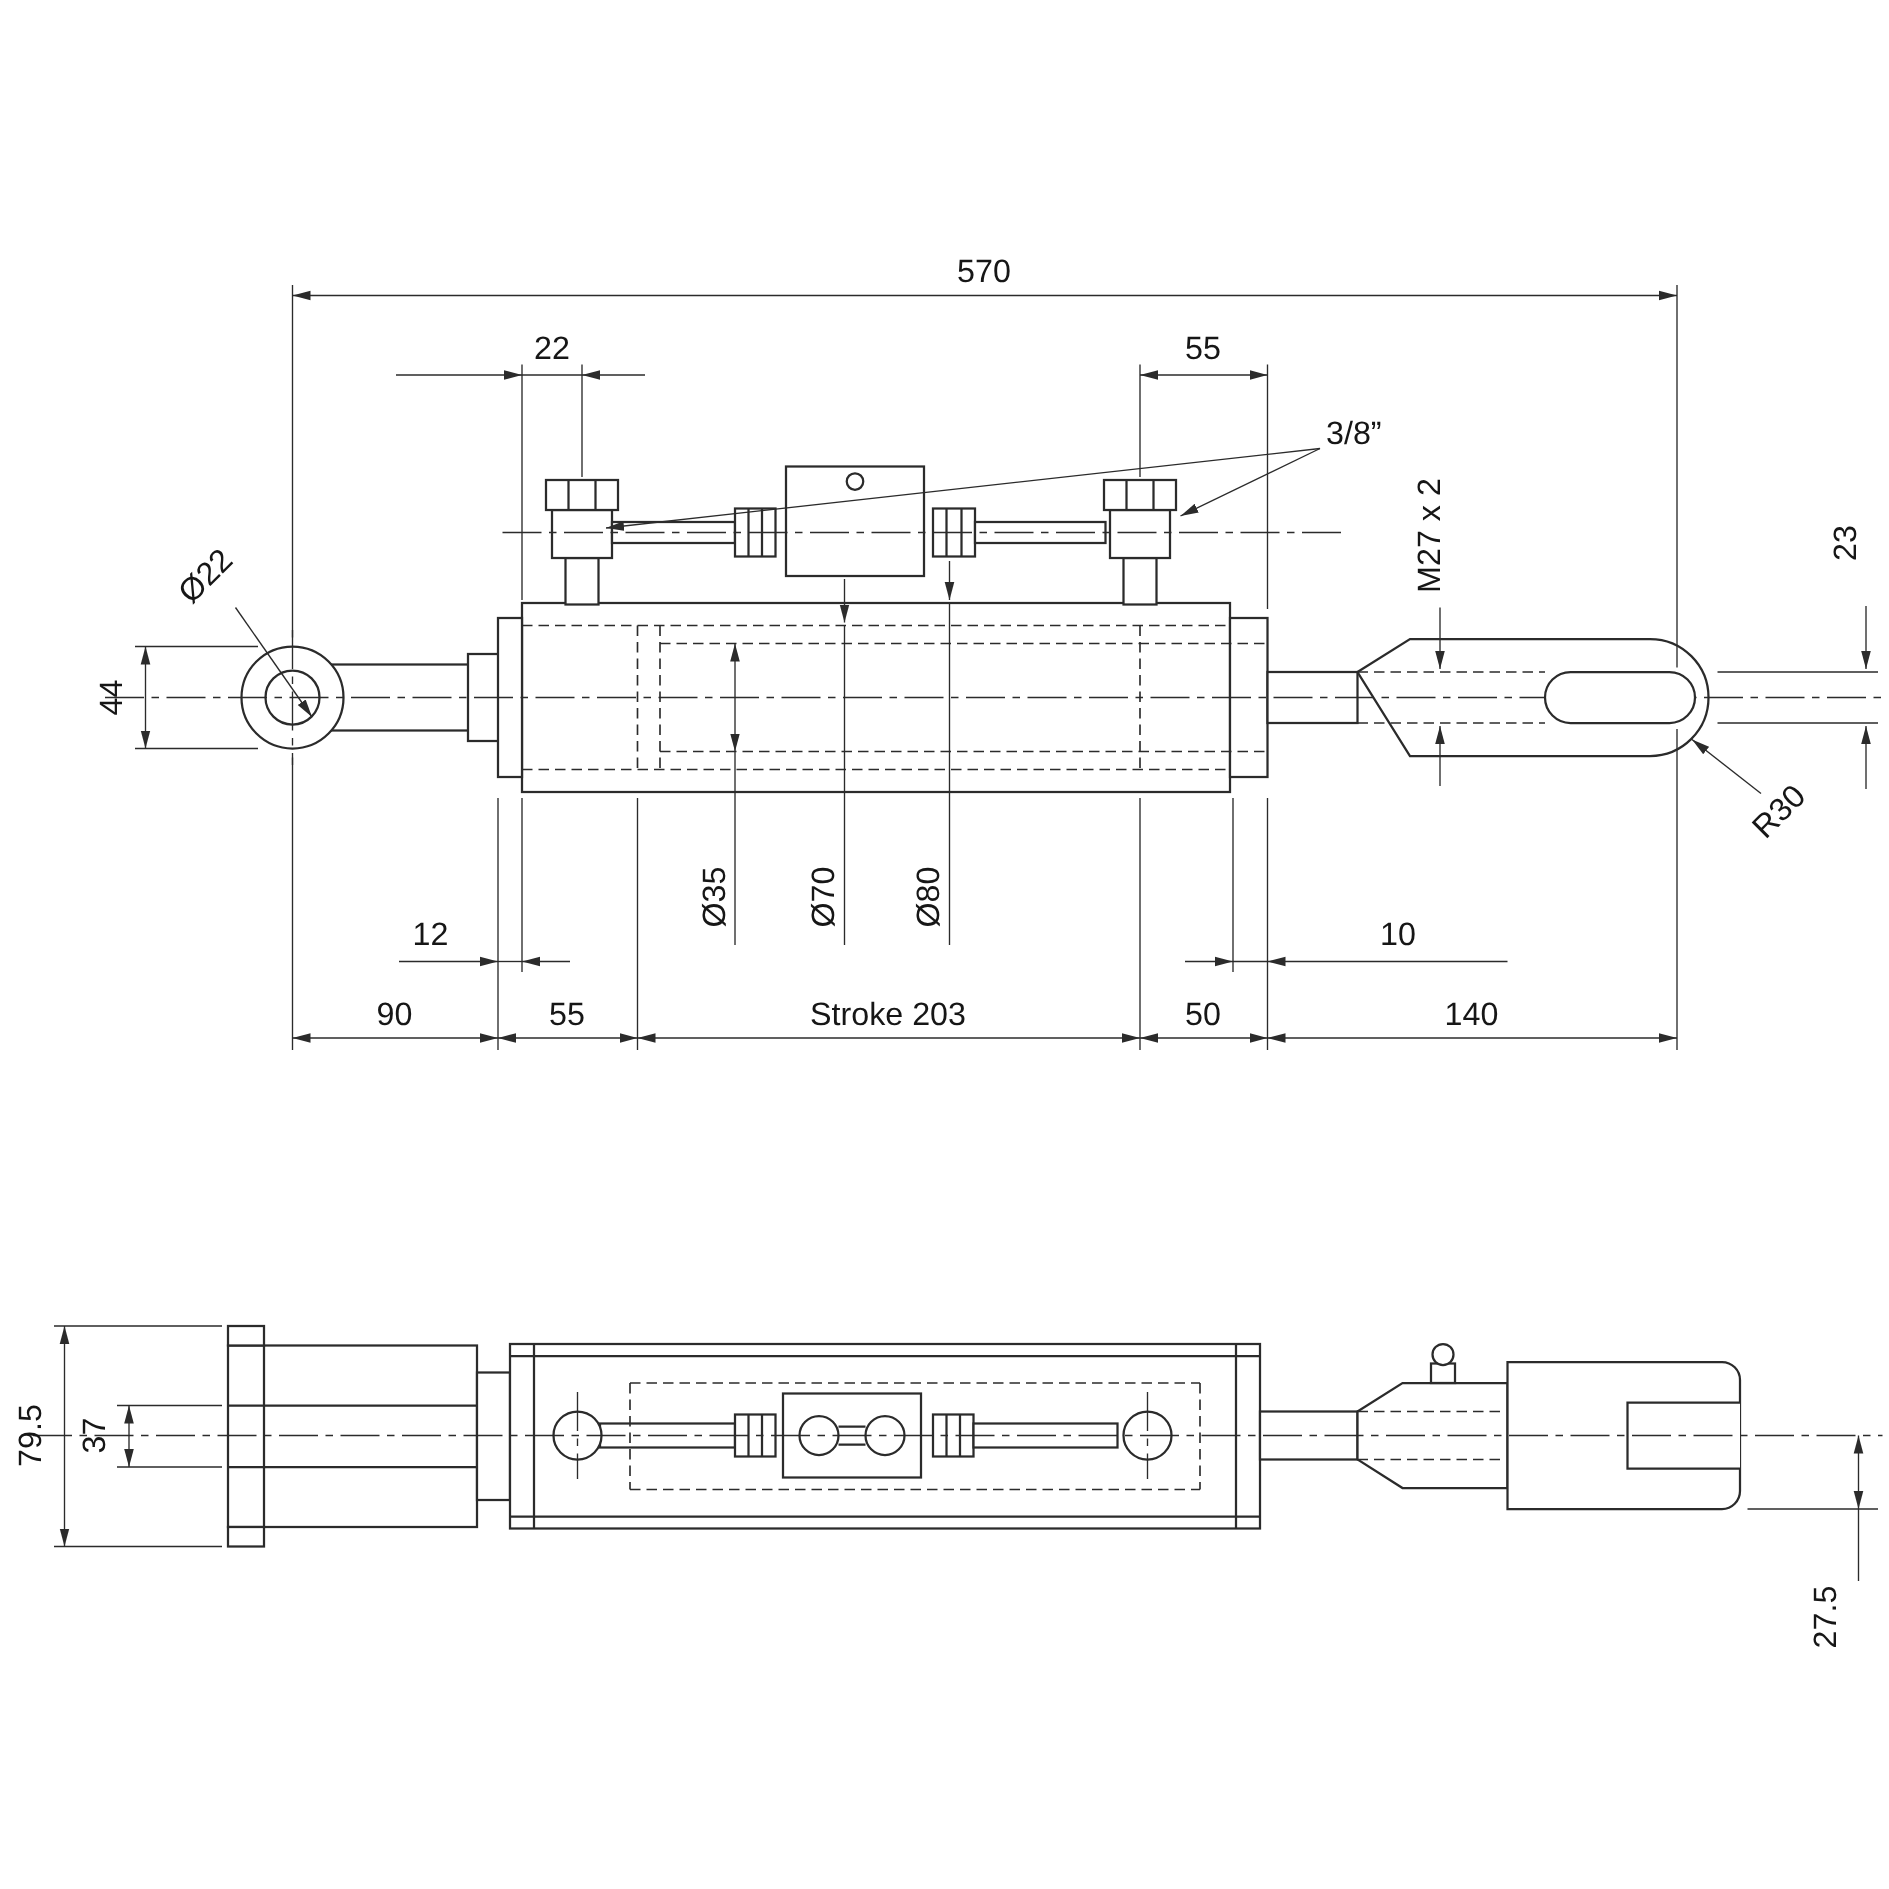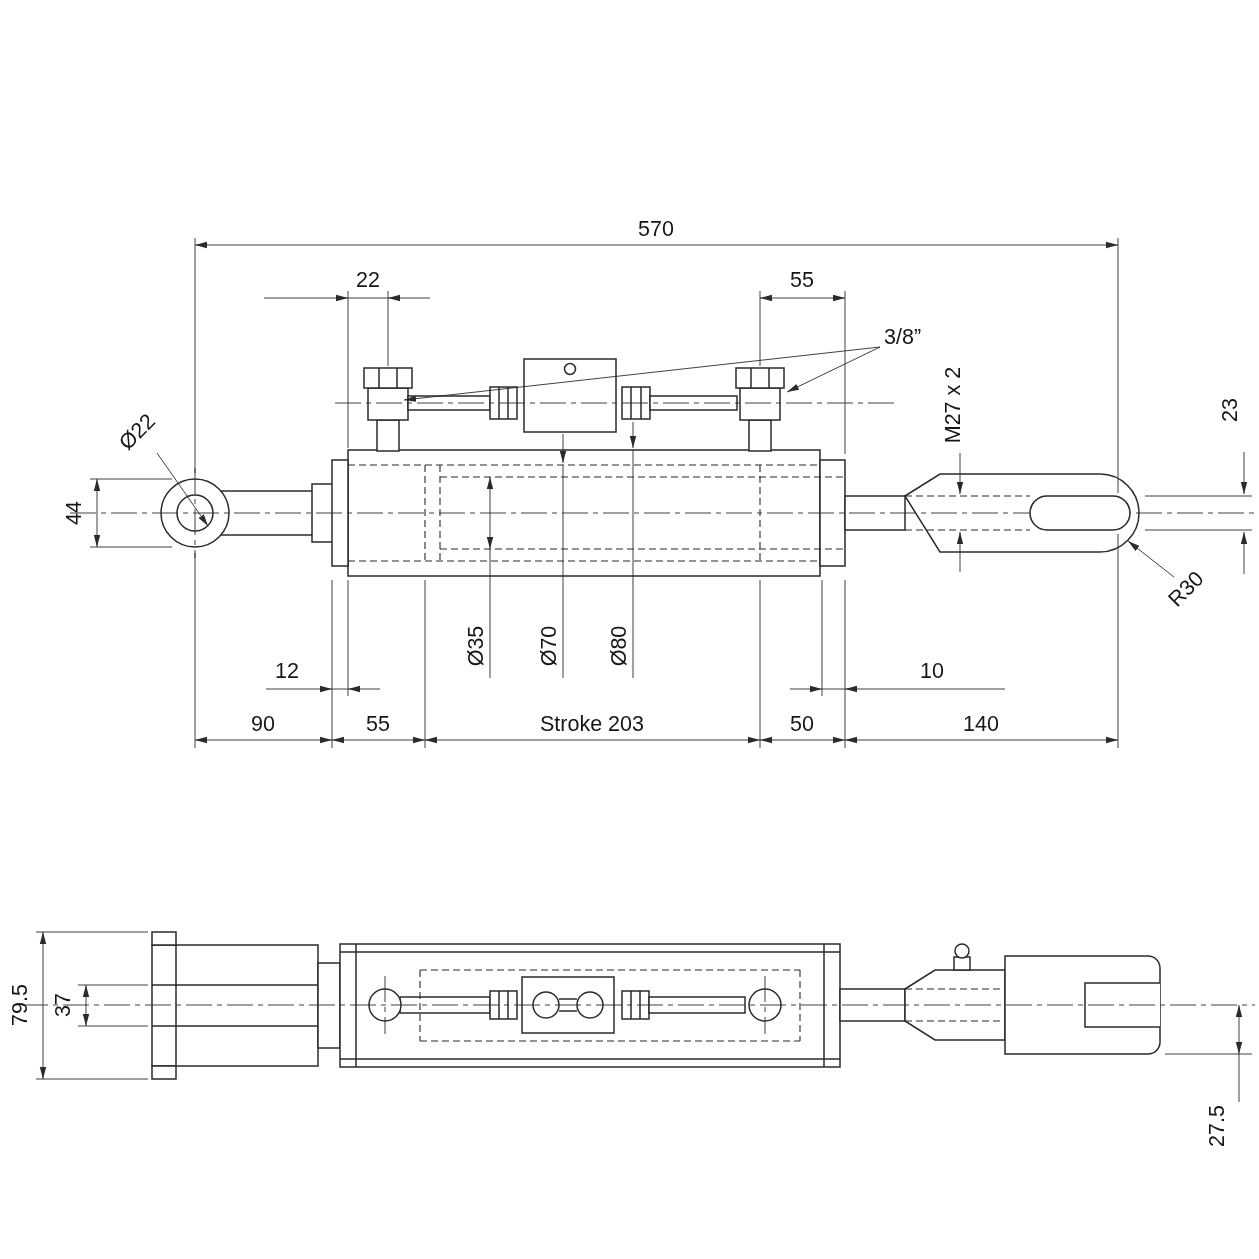--- a/index.html
+++ b/index.html
@@ -1,16 +1,16 @@
 <!DOCTYPE html>
 <html><head>
 <meta charset="utf-8">
 <style>
   html, body { margin: 0; padding: 0; background: #ffffff; }
-  .page { width: 1259px; height: 1101px; background: #ffffff; position: relative; overflow: hidden; margin-top: 48px; }
+  .page { width: 1259px; height: 1101px; background: #ffffff; position: relative; overflow: hidden; }
   svg { display: block; }
   text {
     font-family: "Liberation Sans", "DejaVu Sans", sans-serif;
     font-size: 21.5px;
     fill: #161616;
   }
   .obj   { fill: none; stroke: #2b2b2b; stroke-width: 1.5; }
   .objf  { fill: #ffffff; stroke: #2b2b2b; stroke-width: 1.5; }
   .thin  { fill: none; stroke: #2b2b2b; stroke-width: 0.9; }
   .dash  { fill: none; stroke: #2b2b2b; stroke-width: 1.1; stroke-dasharray: 7 4; }

